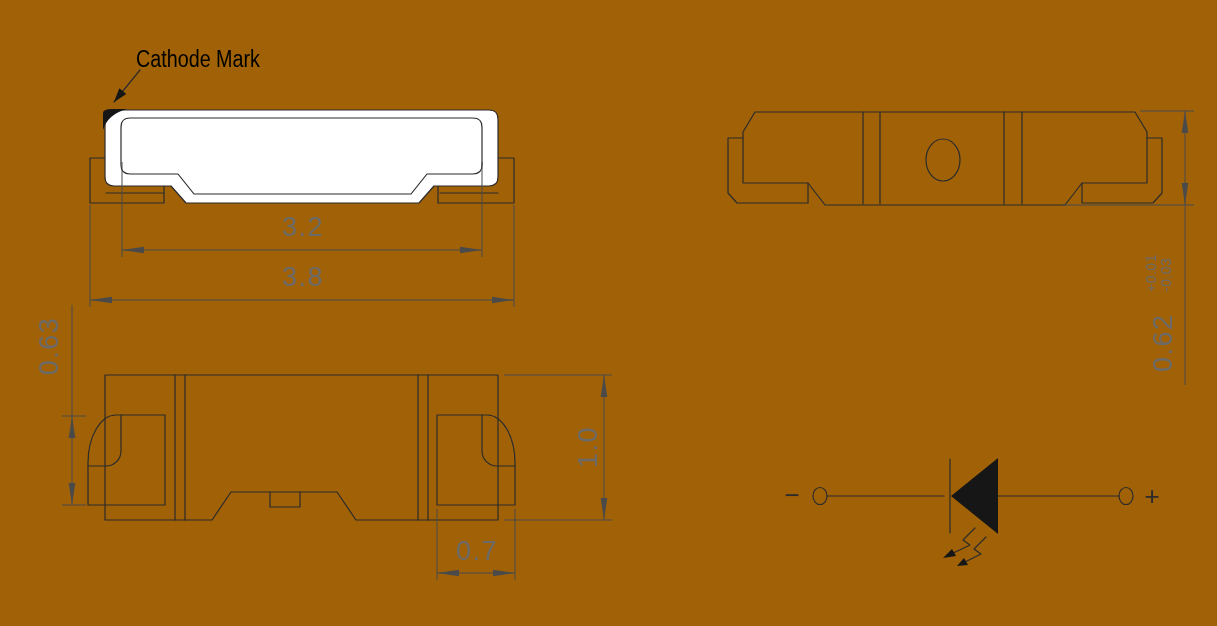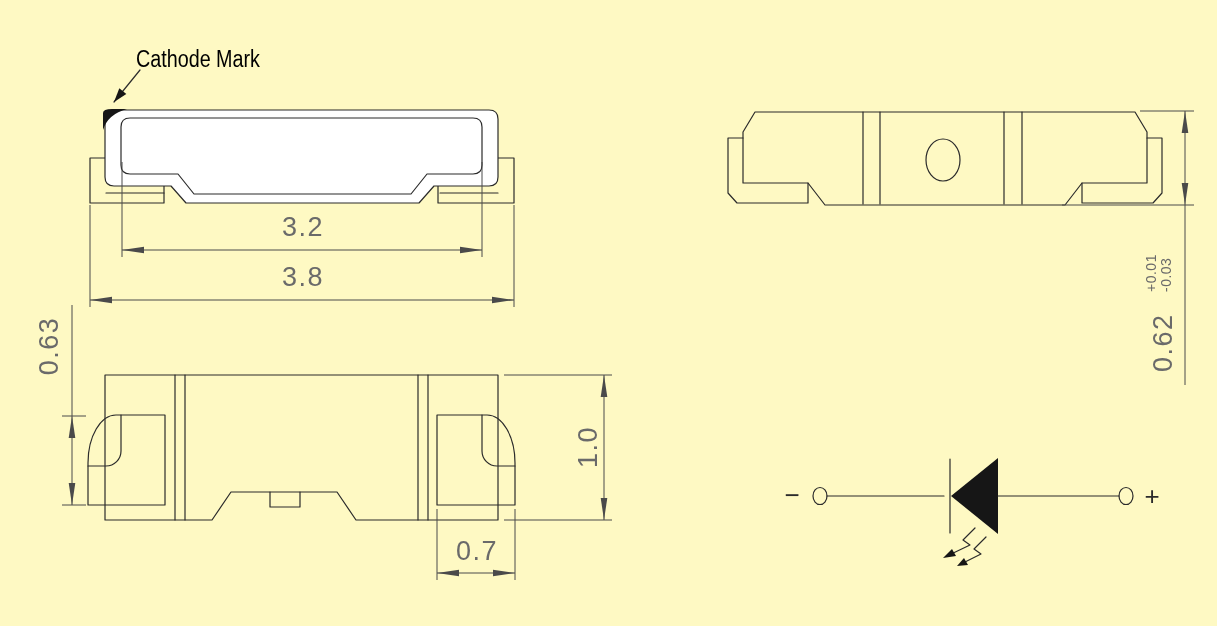--- a/index.html
+++ b/index.html
@@ -1,16 +1,16 @@
 <!DOCTYPE html>
 <html><head>
 <meta charset="utf-8">
 <style>
   html,body{margin:0;padding:0;background:#fff;}
-  .canvas{position:relative;width:1217px;height:626px;background:#fef9c3;overflow:hidden;}
+  .canvas{position:relative;width:1217px;height:626px;background:#a16207;overflow:hidden;}
   svg{display:block;}
   .ln{stroke:#2b2b2b;fill:none;stroke-width:1.2;stroke-linecap:round;stroke-linejoin:round;}
   .whitefill{fill:#ffffff;stroke:#2b2b2b;stroke-width:1.2;stroke-linejoin:round;}
   .blackfill{fill:#161616;stroke:none;}
   .dl{stroke:#4a4a4a;fill:none;stroke-width:1;}
   .dimtxt{fill:#6a6a6a;font-family:"Liberation Sans",sans-serif;font-size:27px;letter-spacing:1.5px;}
   .dimtxt-small{fill:#6a6a6a;font-family:"Liberation Sans",sans-serif;font-size:14px;letter-spacing:0.5px;}
   .calloutxt{fill:#000000;font-family:"Liberation Sans",sans-serif;font-size:23px;}
   .symtxt{fill:#2b2b2b;font-family:"Liberation Sans",sans-serif;font-size:26px;}
 </style>

